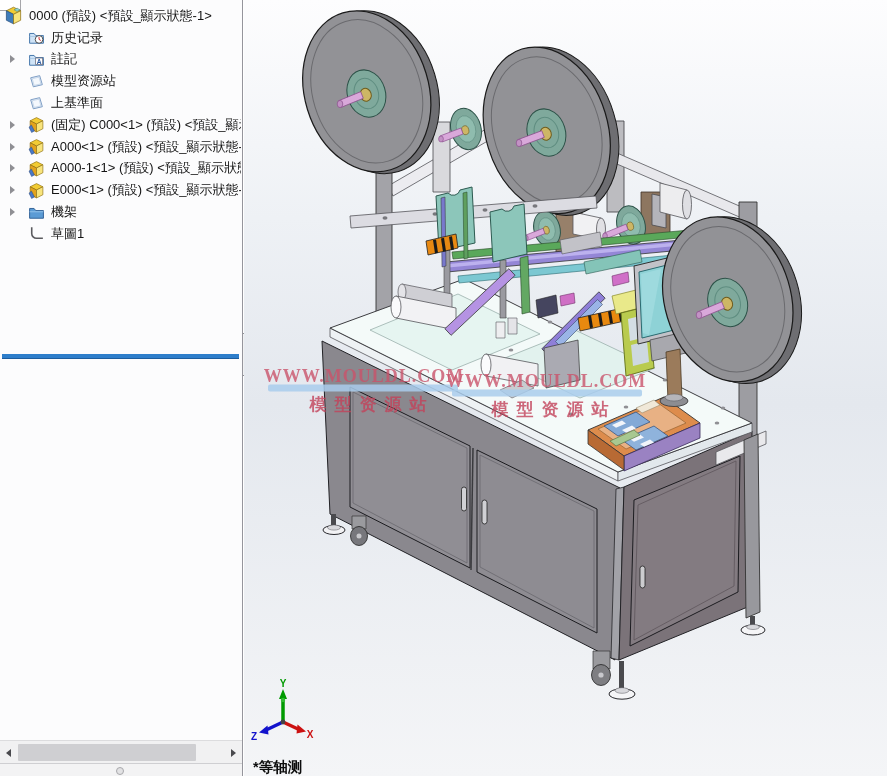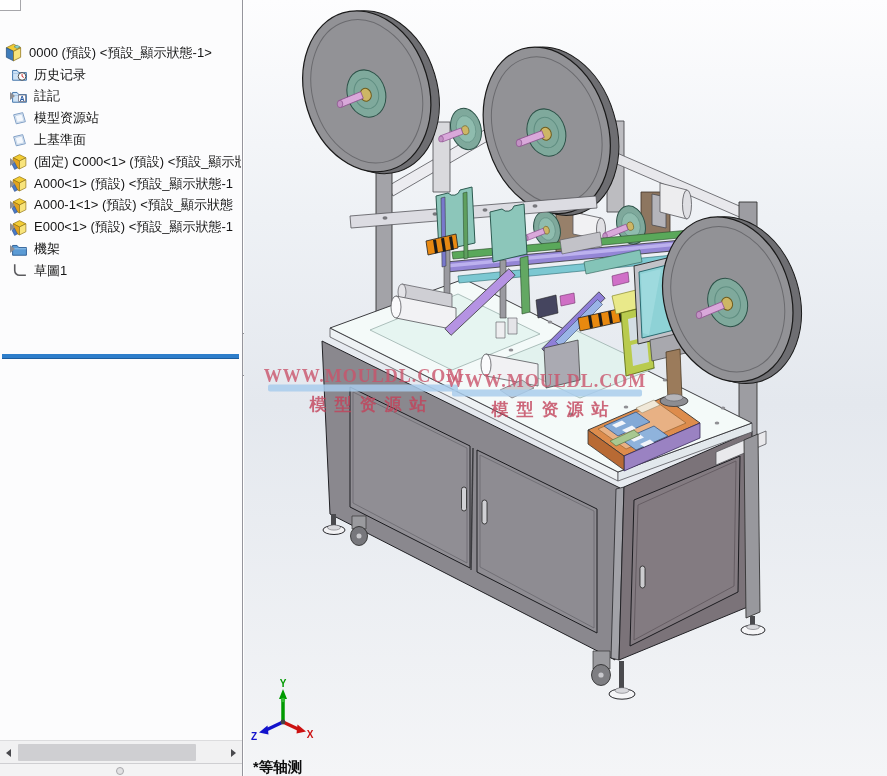--- a/index.html
+++ b/index.html
@@ -6,22 +6,22 @@
   #screen{position:relative;width:887px;height:776px;overflow:hidden;
           font-family:"Liberation Sans","DejaVu Sans",sans-serif;background:#fff;}
 
   
   #panel{position:absolute;left:0;top:0;width:243px;height:776px;background:#fcfcfd;
          border-right:1px solid #95959c;box-sizing:border-box;}
   #filter-corner{position:absolute;left:-7px;top:-8px;width:26px;height:17px;
          border:1px solid #a6a6aa;background:#fff;}
   #tree{position:absolute;left:0;top:5px;right:1px;}
   .row{position:relative;height:21.8px;display:flex;align-items:center;
-       padding-left:11px;font-size:13px;color:#141414;white-space:nowrap;overflow:hidden;}
-  .row.root{padding-left:4px;margin-top:37px;}
+       padding-left:28px;font-size:13px;color:#141414;white-space:nowrap;overflow:hidden;}
+  .row.root{padding-left:4px;}
   .arrow{position:absolute;left:10px;top:50%;transform:translateY(-50%);
          width:0;height:0;border-top:4px solid transparent;border-bottom:4px solid transparent;
          border-left:5px solid #8f8f94;}
   .ticon{flex:0 0 auto;margin-right:6px;}
   .lbl{overflow:hidden;text-overflow:clip;}
   #rollback{position:absolute;left:2px;top:354px;width:237px;height:4px;
             background:#2e7ecb;border-bottom:1px solid #1d5d9e;}
   #ftab{position:absolute;left:243px;top:333px;width:9px;height:41px;background:#f1f2f3;
         border:1px solid #8f8f94;border-left:none;border-radius:0 6px 6px 0;}
   #ftab .knob{position:absolute;left:1px;top:15px;width:7px;height:7px;border-radius:50%;

